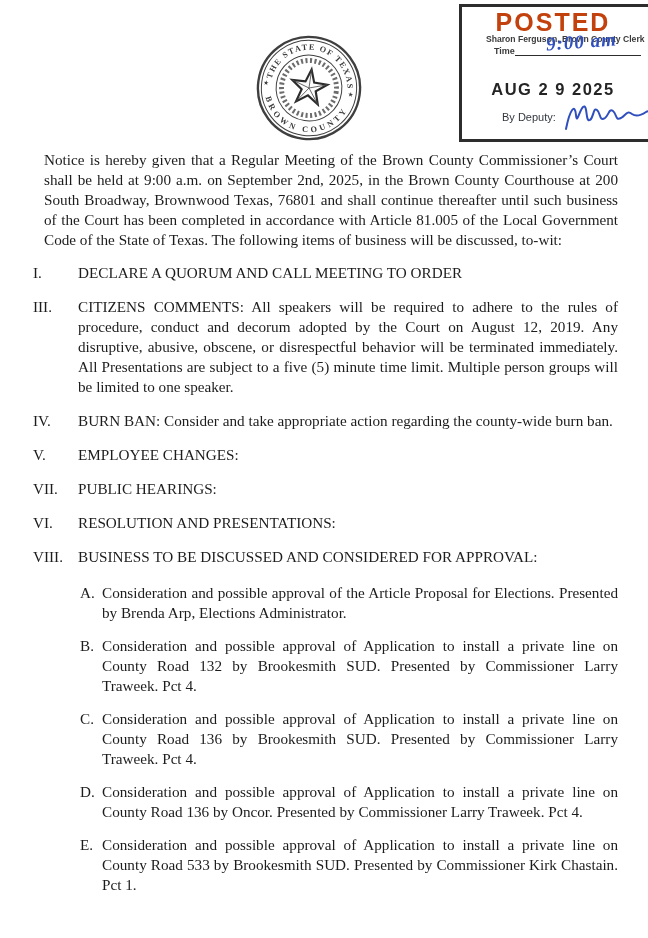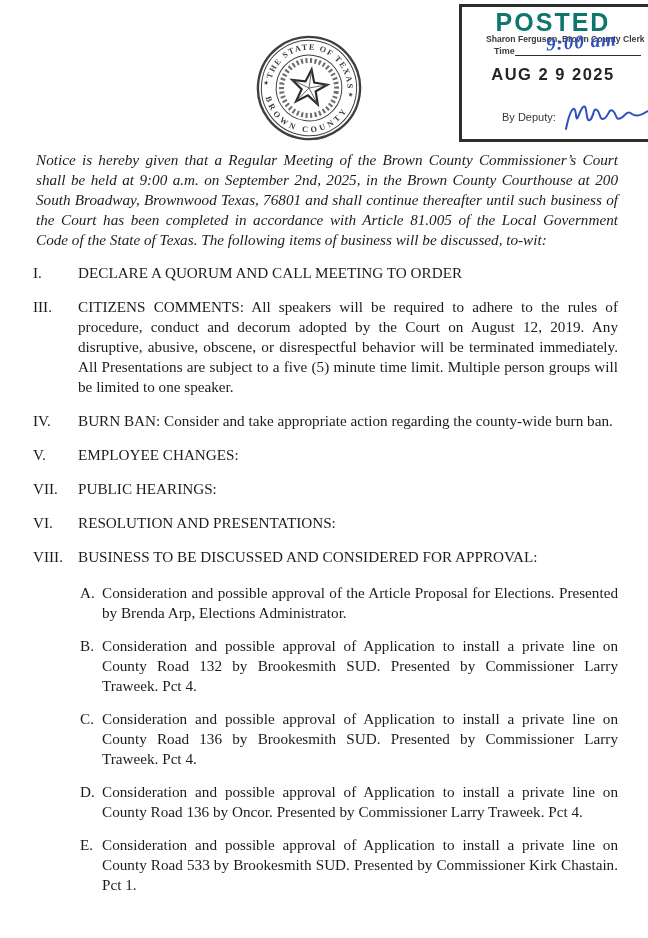--- a/index.html
+++ b/index.html
@@ -27,21 +27,21 @@
     border-left: 3px solid #2d2d2d;
     border-bottom: 3px solid #2d2d2d;
     box-sizing: border-box;
     font-family: "Liberation Sans", sans-serif;
     color: #222222;
   }
   .stamp-title {
     position: absolute; left: 0; top: 1px; width: 182px;
     text-align: center;
     font-size: 25px; font-weight: bold; letter-spacing: 2px;
-    color: #0f766e;
+    color: #c2410c;
   }
   .stamp-clerk {
     position: absolute; left: 24px; top: 27px; width: 170px;
     font-size: 8.6px; font-weight: bold; color: #3a3a3a;
     white-space: nowrap;
   }
   .stamp-timeline {
     position: absolute; left: 32px; top: 38px; width: 158px;
     font-size: 9px; font-weight: bold; color: #3a3a3a;
   }
@@ -56,21 +56,21 @@
     position: absolute; left: 52px; top: -14px;
     font-family: "Liberation Serif", serif;
     font-style: italic;
     font-size: 19px; font-weight: bold;
     color: #2f4fbe;
     transform: rotate(-4deg);
     letter-spacing: 1px;
     white-space: nowrap;
   }
   .stamp-date {
-    position: absolute; left: 0; top: 58px; width: 182px;
+    position: absolute; left: 0; top: 73px; width: 182px;
     text-align: center;
     font-size: 16.5px; font-weight: bold; letter-spacing: 1.5px;
     color: #242424;
     font-family: "Liberation Sans", sans-serif;
   }
   .stamp-deputy {
     position: absolute; left: 40px; top: 104px;
     font-size: 11px; font-weight: normal; color: #33383f;
     white-space: nowrap;
   }
@@ -82,24 +82,23 @@
   .doc {
     position: absolute;
     left: 0; top: 150px;
     width: 648px;
     padding: 0 30px 0 33px;
     box-sizing: border-box;
     font-size: 15.2px;
     line-height: 20px;
   }
   .intro {
-    margin: 0 0 13px 0;
+    margin: 0 0 13px 8px;
     padding-left: 3px;
     text-align: justify;
-    font-style: italic;
   }
   .agenda-item {
     display: flex;
     margin-bottom: 14px;
   }
   .numeral { flex: 0 0 45px; }
   .item-text { flex: 1; text-align: justify; }
 
   .sub-list { margin-top: 16px; }
   .sub-item {

